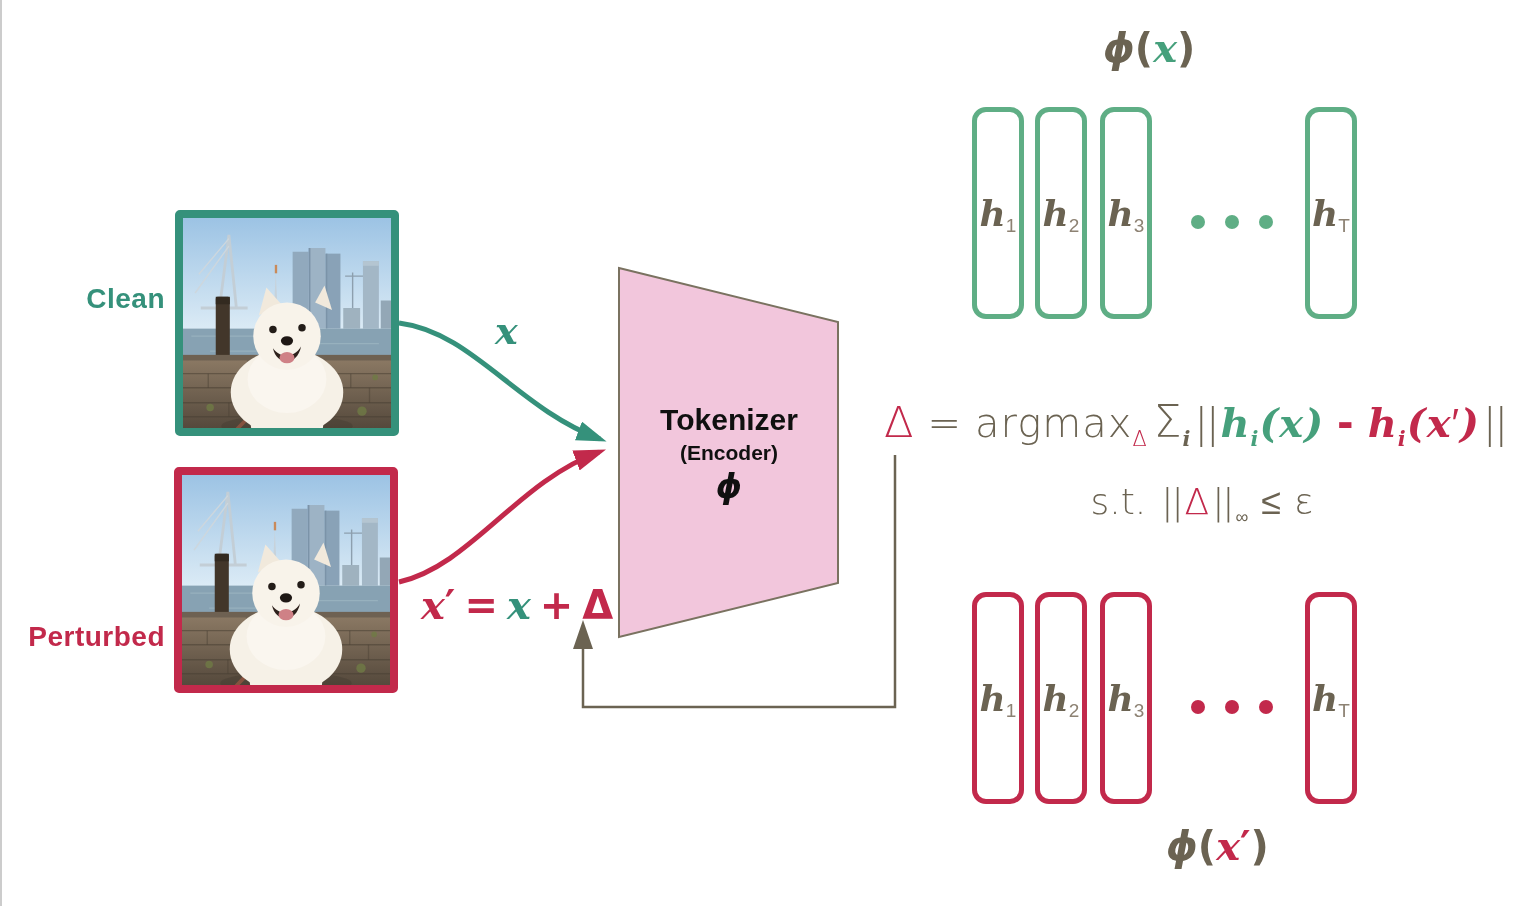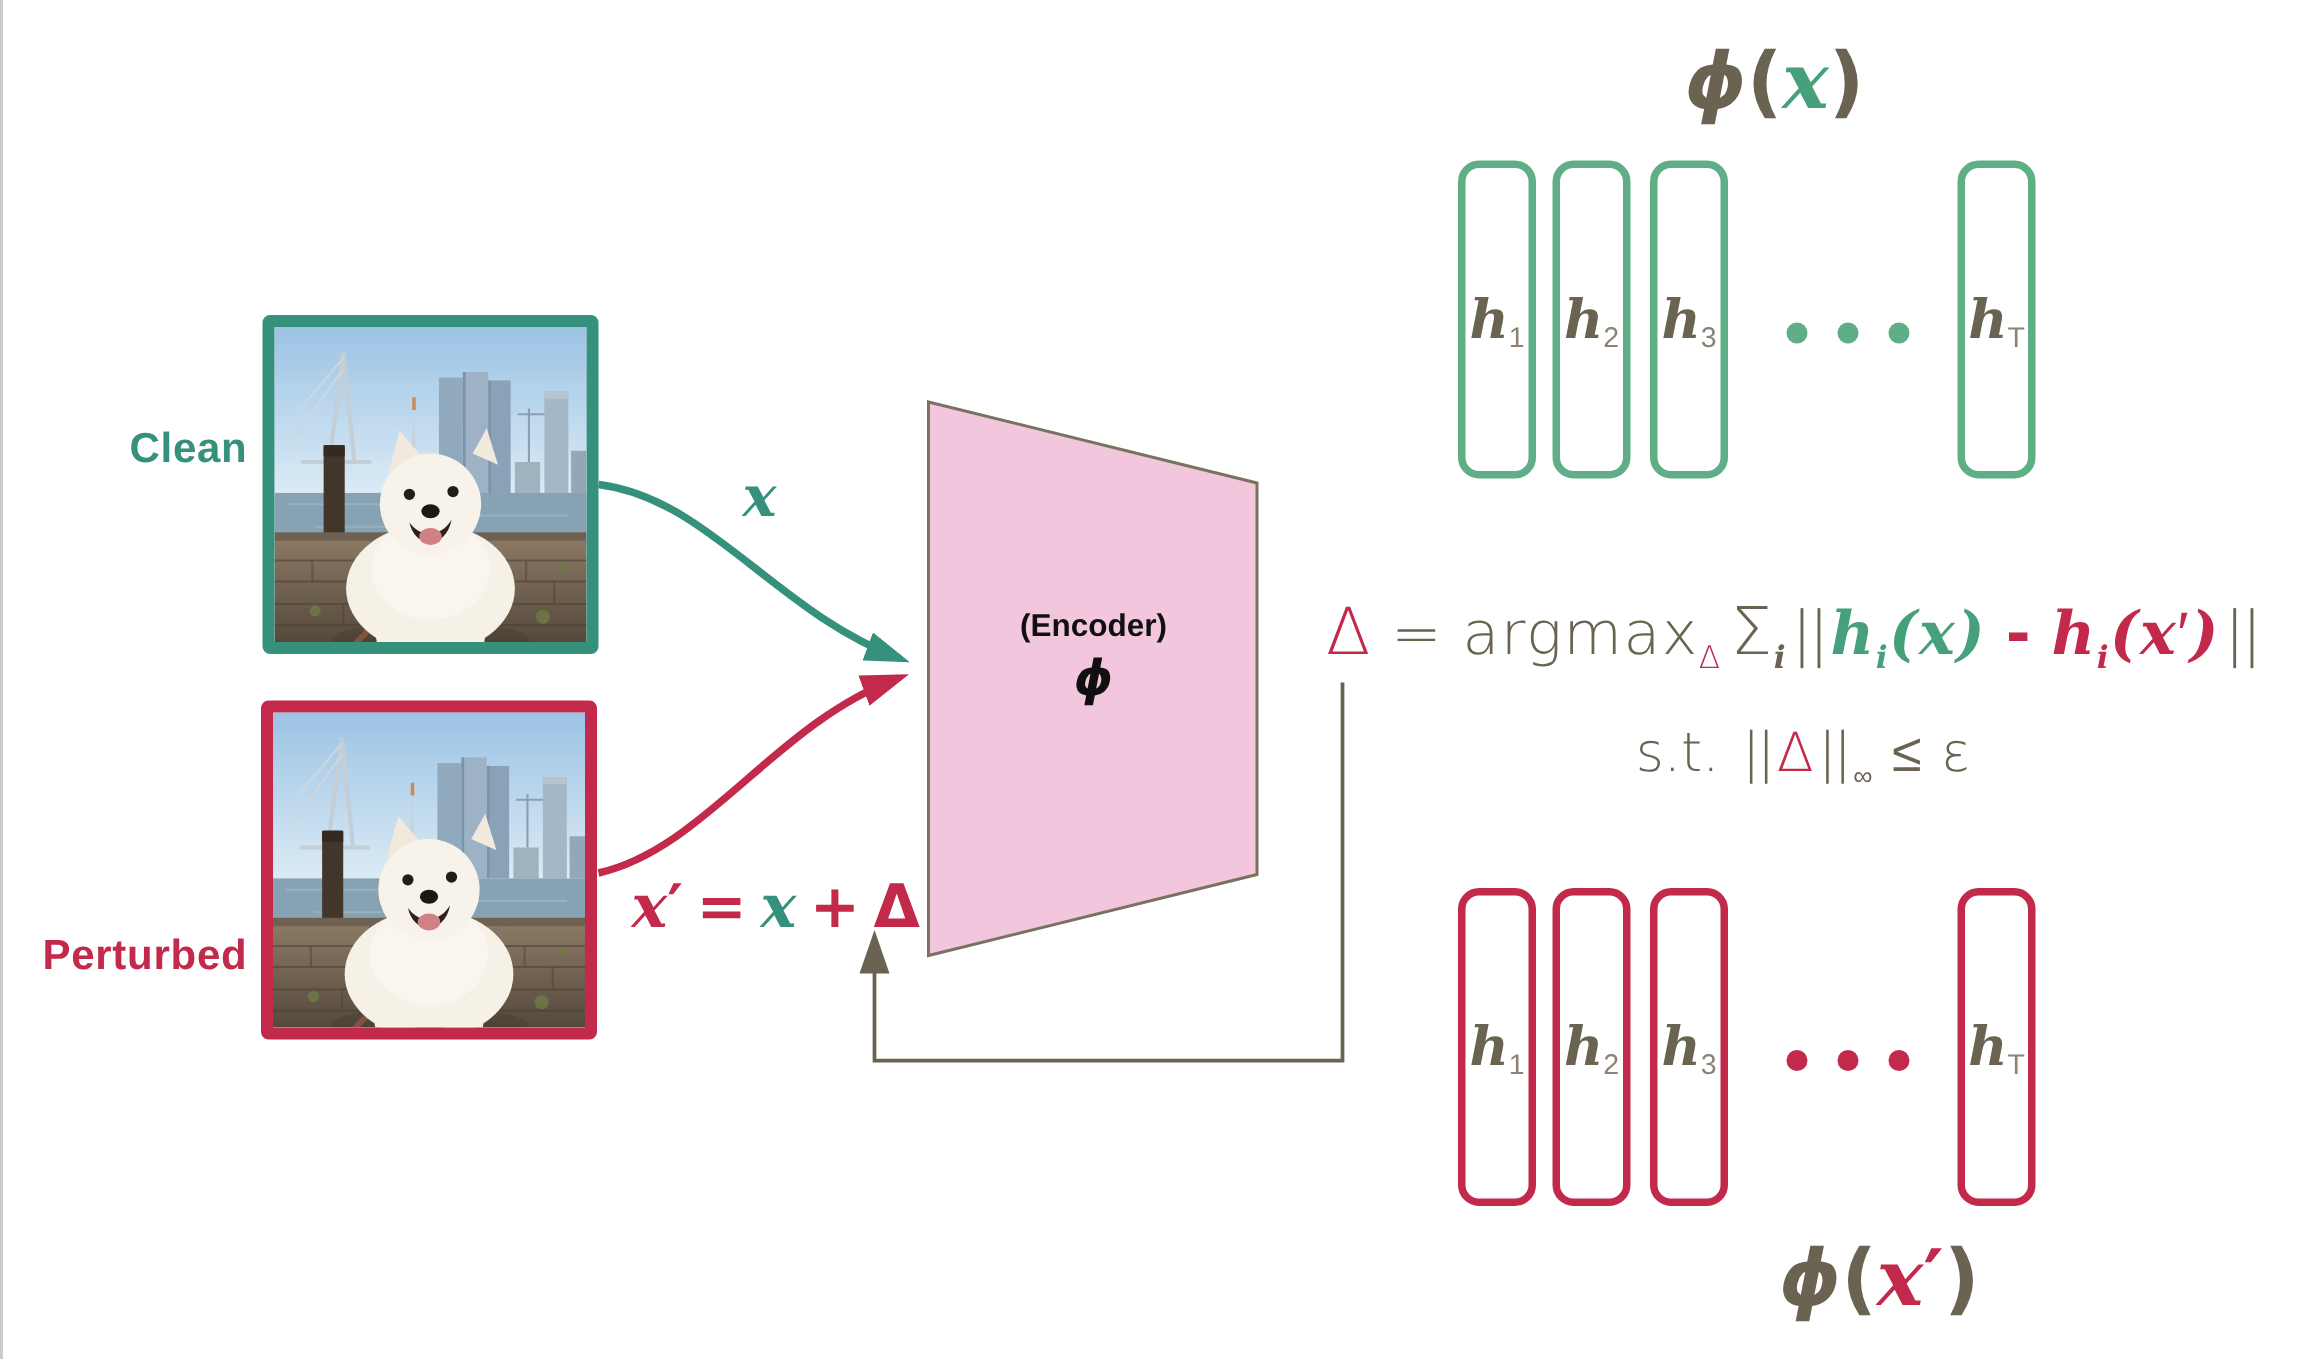--- a/index.html
+++ b/index.html
@@ -70,21 +70,21 @@
   .green-token{border-color:var(--tealbox,#5fae85);}
   .red-token{border-color:var(--crimson,#c2294b);}
   .tk-h{font-family:"DejaVu Serif", serif; font-style:italic; font-weight:bold;
     font-size:36px; color:var(--olive,#6b6352);}
   .tk-sub{font-size:19px; color:var(--olivesub,#8d8273); margin-top:26px;}
 
   .dot{position:absolute; width:14px; height:14px; border-radius:50%;}
   .dot-g{background:var(--tealbox,#5fae85);} .dot-r{background:var(--crimson,#c2294b);}
 
   .phi-label{position:absolute; font-family:"DejaVu Sans", sans-serif; font-weight:bold;
-    font-size:52px; white-space:nowrap;margin-left:20px;}
+    font-size:40px; white-space:nowrap;}
   .phi-top{left:1101px; top:24px;}
   .phi-bottom{left:1164px; top:822px;}
   .phi-glyph{font-style:italic;}
 </style>
 </head>
 <body>
 
 <div class="canvas">
 
   <svg class="overlay" width="1534" height="906">
@@ -168,20 +168,21 @@
     <svg viewBox="0 0 224 224" preserveAspectRatio="xMidYMid slice">
         <use href="#dogscene"></use>
       </svg>
   </div>
 
   <div class="x-label script c-teal">x</div>
 
   <div class="xprime-label"><span class="script c-crimson">x</span><span class="c-crimson">′</span><span class="c-crimson op">=</span><span class="script c-teal">x</span><span class="c-crimson op">+</span><span class="c-crimson">Δ</span></div>
 
   <div class="tok-text">
+    <div class="tok-title">Tokenizer</div>
     <div class="tok-sub">(Encoder)</div>
     <div class="tok-phi">ϕ</div>
   </div>
 
   <div class="formula1"><span class="c-crimson lead">Δ</span><span class="c-olive op-eq">=</span><span class="c-olive">argmax</span><span class="c-crimson sub">Δ</span><span class="c-olive sigma">Σ</span><span class="c-olive sub subi">i</span><span class="c-olive bars">||</span><span class="c-green hseg">h</span><span class="c-green sub subi">i</span><span class="c-green paren">(</span><span class="c-green script">x</span><span class="c-green paren">)</span><span class="c-crimson op-min">-</span><span class="c-crimson hseg">h</span><span class="c-crimson sub subi">i</span><span class="c-crimson paren">(</span><span class="c-crimson script">x</span><span class="c-crimson">′</span><span class="c-crimson paren">)</span><span class="c-olive bars">||</span></div>
 
   <div class="formula2"><span class="c-olive st">s.t.</span><span class="c-olive bars">||</span><span class="c-crimson">Δ</span><span class="c-olive bars">||</span><span class="c-olive inf">∞</span><span class="c-olive leq">≤</span><span class="c-olive">ε</span></div>
 
   <div class="phi-label phi-top"><span class="c-olive phi-glyph">ϕ</span><span class="c-olive">(</span><span class="c-green script">x</span><span class="c-olive">)</span></div>
 

